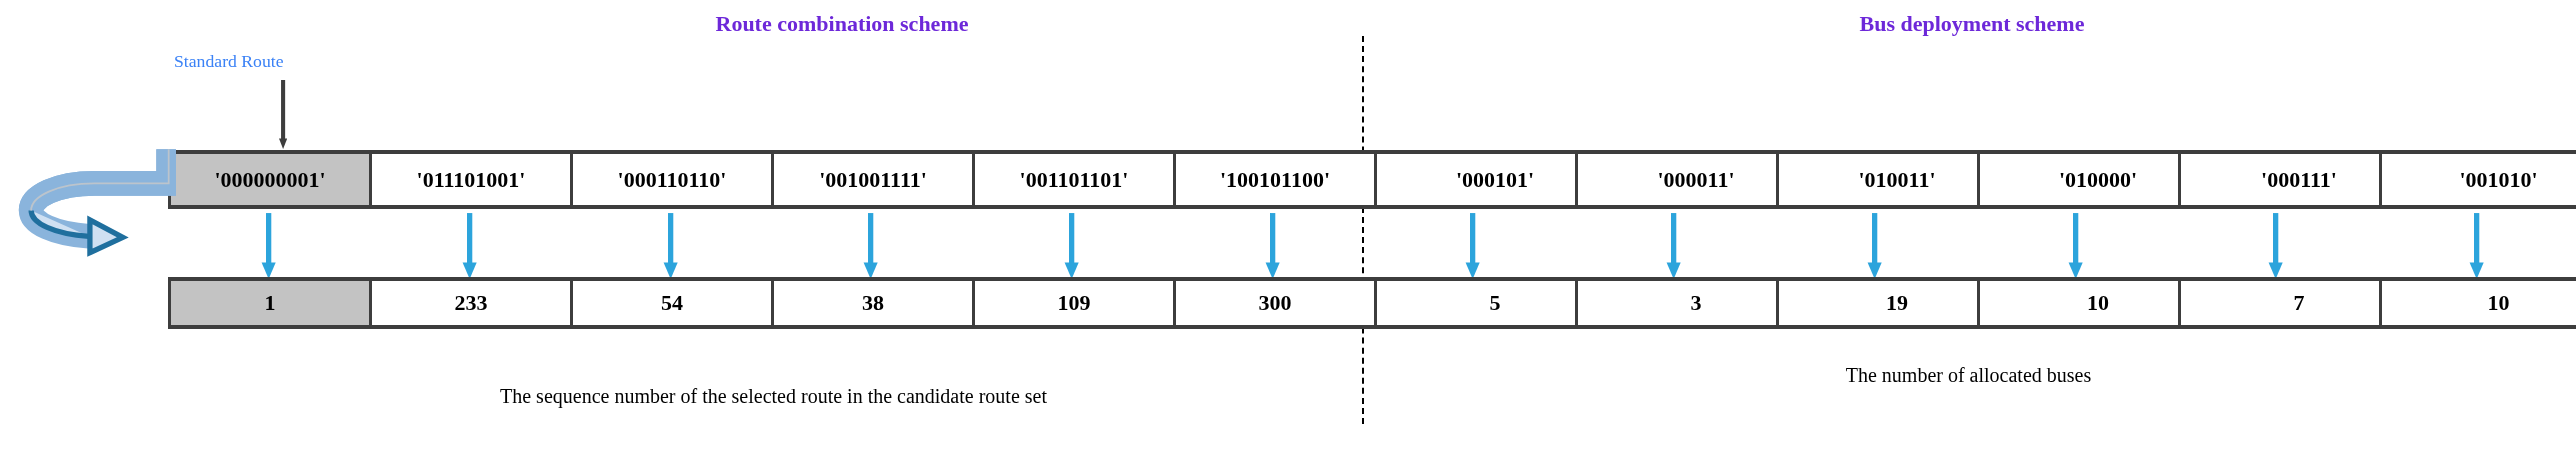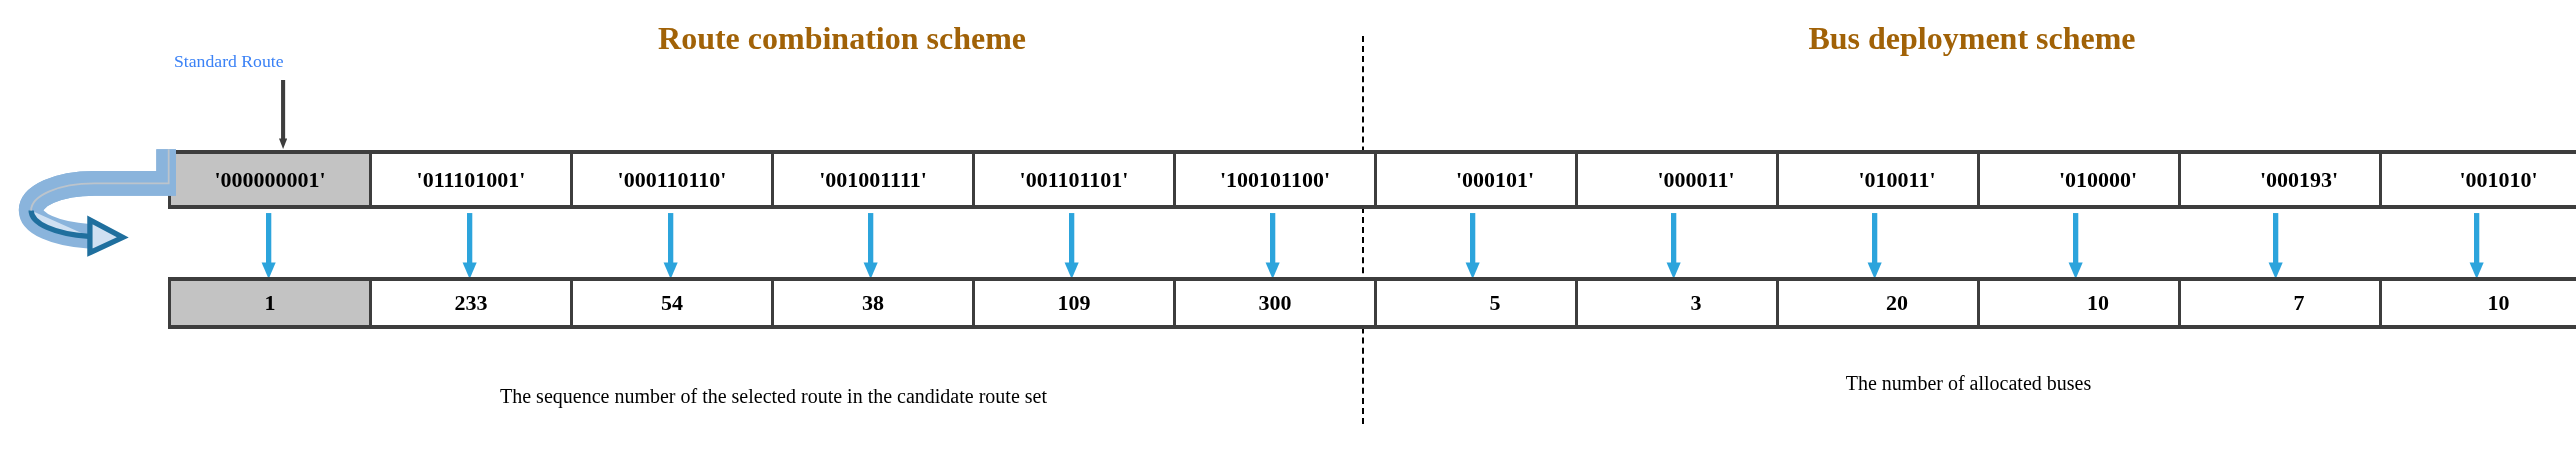--- a/index.html
+++ b/index.html
@@ -12,25 +12,24 @@
     height: 463px;
     position: relative;
     font-family: "Liberation Serif", "DejaVu Serif", serif;
     overflow: hidden;
   }
 
   
   .scheme-title {
     position: absolute;
     font-weight: bold;
-    font-size: 32px;
-    color: #a16207;
+    font-size: 22px;
+    color: #6d28d9;
     white-space: nowrap;
     text-align: center;
-    margin-top: 9px;
   }
   #title-route   { left: 377px;  top: 10.6px;  width: 930px; }
   #title-bus     { left: 1507px; top: 10.6px;  width: 930px; }
 
   
   #standard-route-label {
     position: absolute;
     left: 174px;
     top: 51px;
     font-size: 17.7px;
@@ -97,21 +96,21 @@
 
   
   .caption {
     position: absolute;
     font-size: 20px;
     color: #000000;
     white-space: nowrap;
     text-align: center;
   }
   #caption-left  { left: 235px;  top: 385px; width: 1077px; }
-  #caption-right { left: 1430px; top: 372px; width: 1077px; font-family: Liberation Serif, serif; }
+  #caption-right { left: 1430px; top: 364px; width: 1077px; font-family: Liberation Serif, serif; }
 
   
   #loop-arrow {
     position: absolute;
     left: 4.7px;
     top: 134px;
     width: 171px;
     height: 144px;
   }
 </style>
@@ -156,21 +155,21 @@
   <div class="cell w6">
       <span>'000011'</span>
     </div>
   <div class="cell w6">
       <span>'010011'</span>
     </div>
   <div class="cell w6">
       <span>'010000'</span>
     </div>
   <div class="cell w6">
-      <span>'000193'</span>
+      <span>'000111'</span>
     </div>
   <div class="cell w6">
       <span>'001010'</span>
     </div>
 </div>
 
 <svg class="connector" style="left:261px" viewBox="0 0 26 112">
     <line x1="13" y1="0" x2="13" y2="88" stroke="#2ca4dc" stroke-width="9"></line>
     <polygon points="13,112 1,84 25,84" fill="#2ca4dc"></polygon>
   </svg>
@@ -238,21 +237,21 @@
   <div class="cell w9">
       <span>300</span>
     </div>
   <div class="cell w6">
       <span>5</span>
     </div>
   <div class="cell w6">
       <span>3</span>
     </div>
   <div class="cell w6">
-      <span>20</span>
+      <span>19</span>
     </div>
   <div class="cell w6">
       <span>10</span>
     </div>
   <div class="cell w6">
       <span>7</span>
     </div>
   <div class="cell w6">
       <span>10</span>
     </div>

